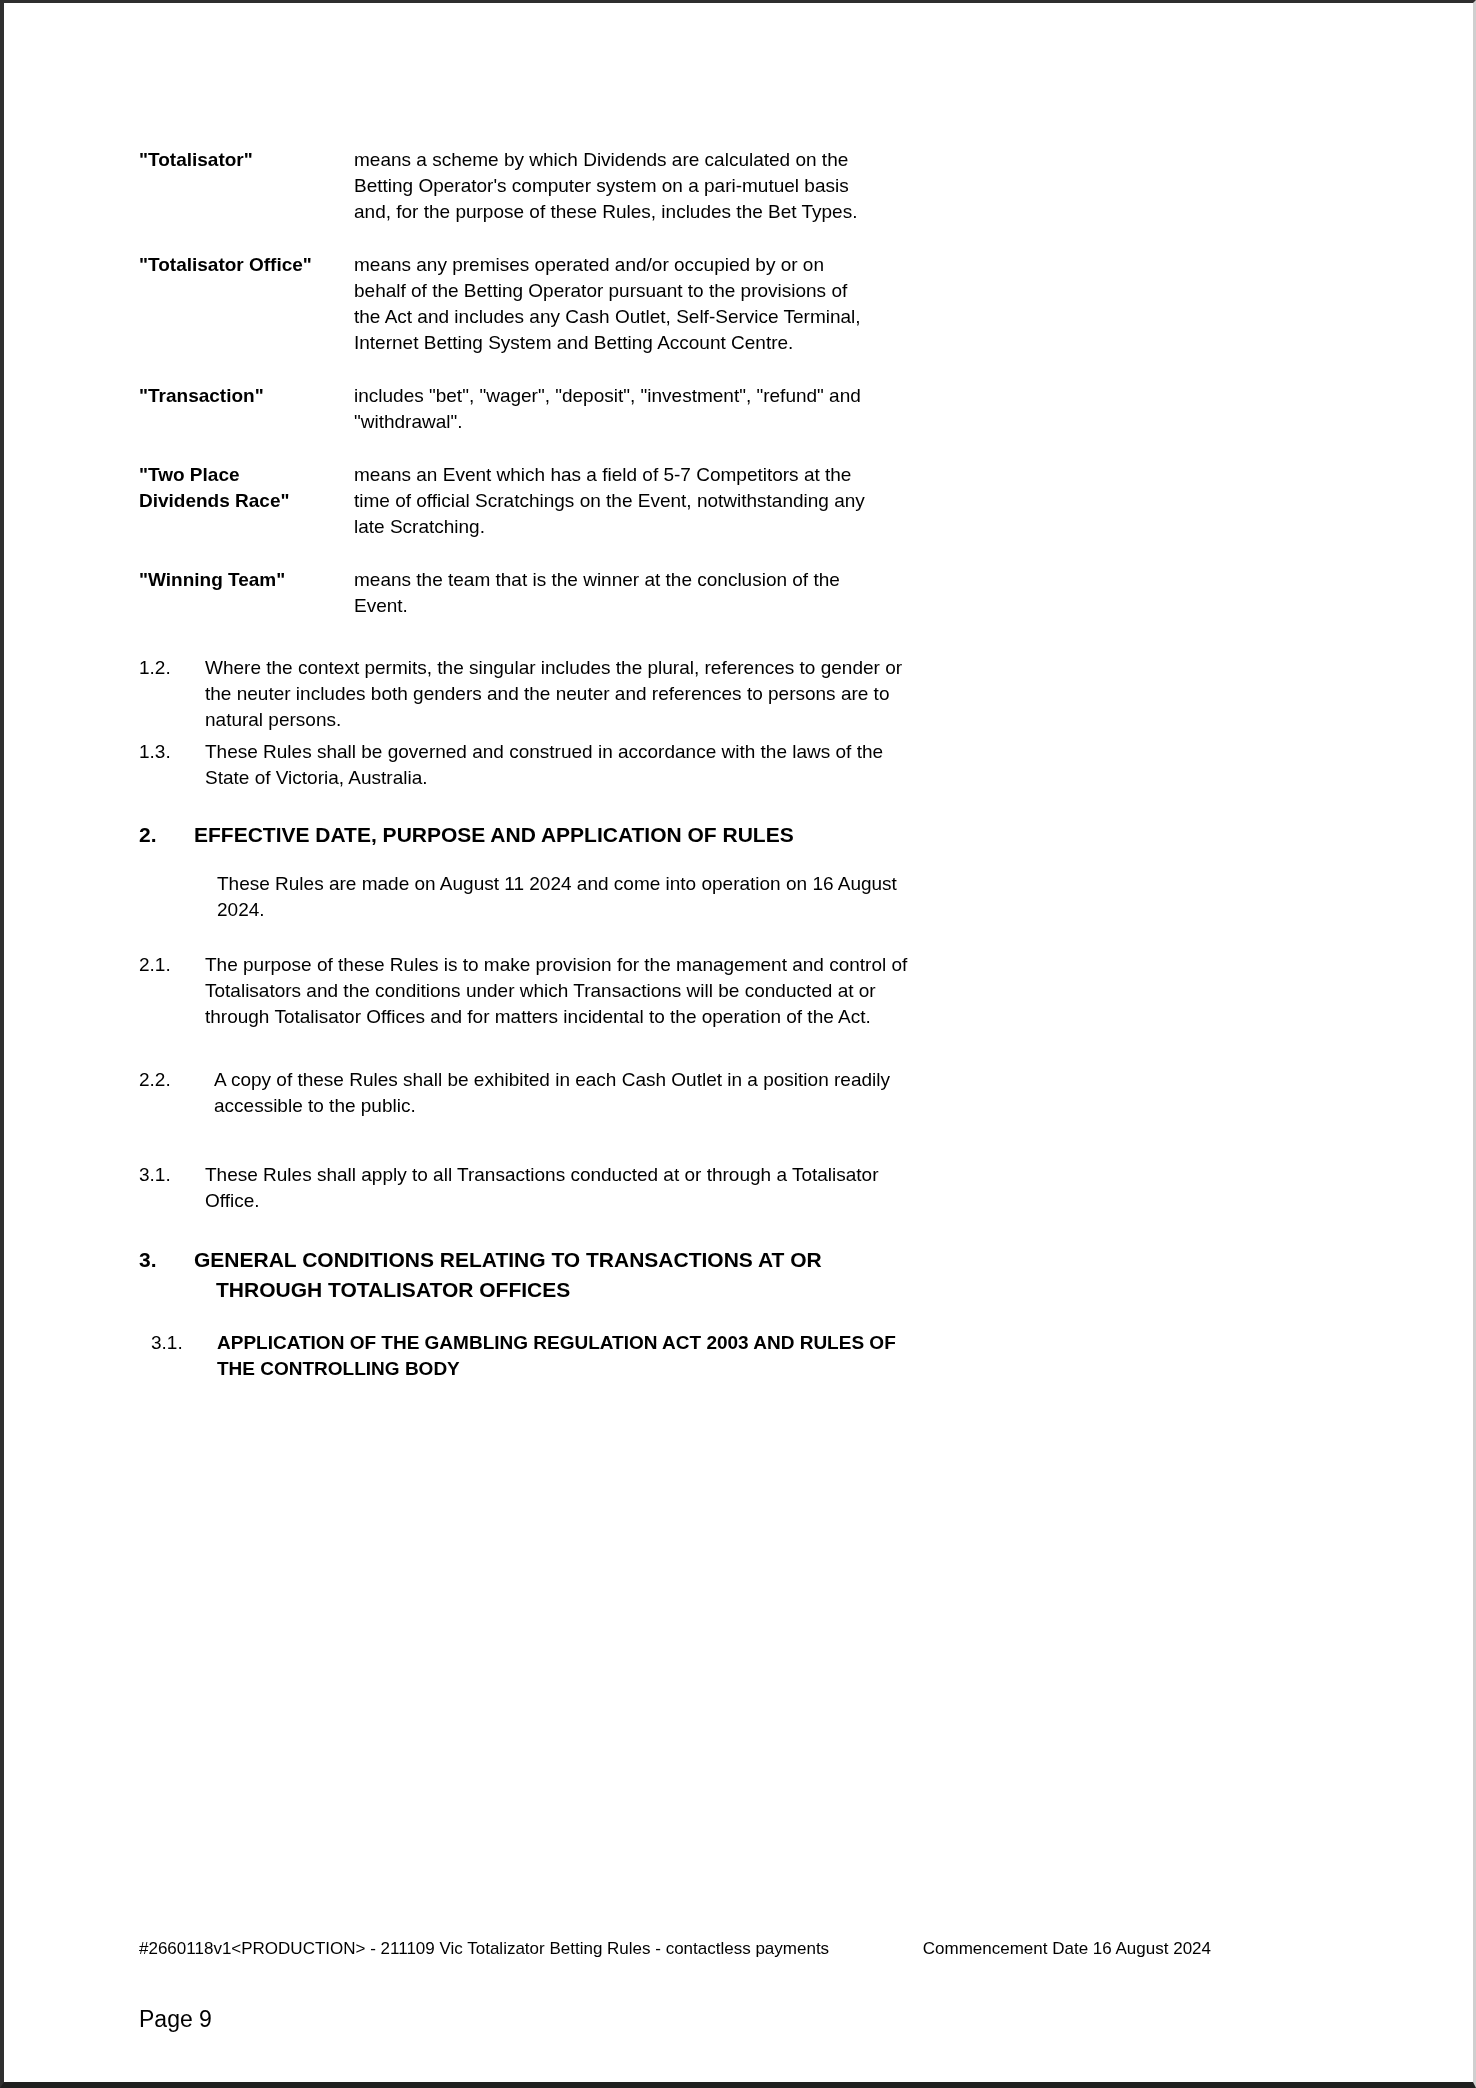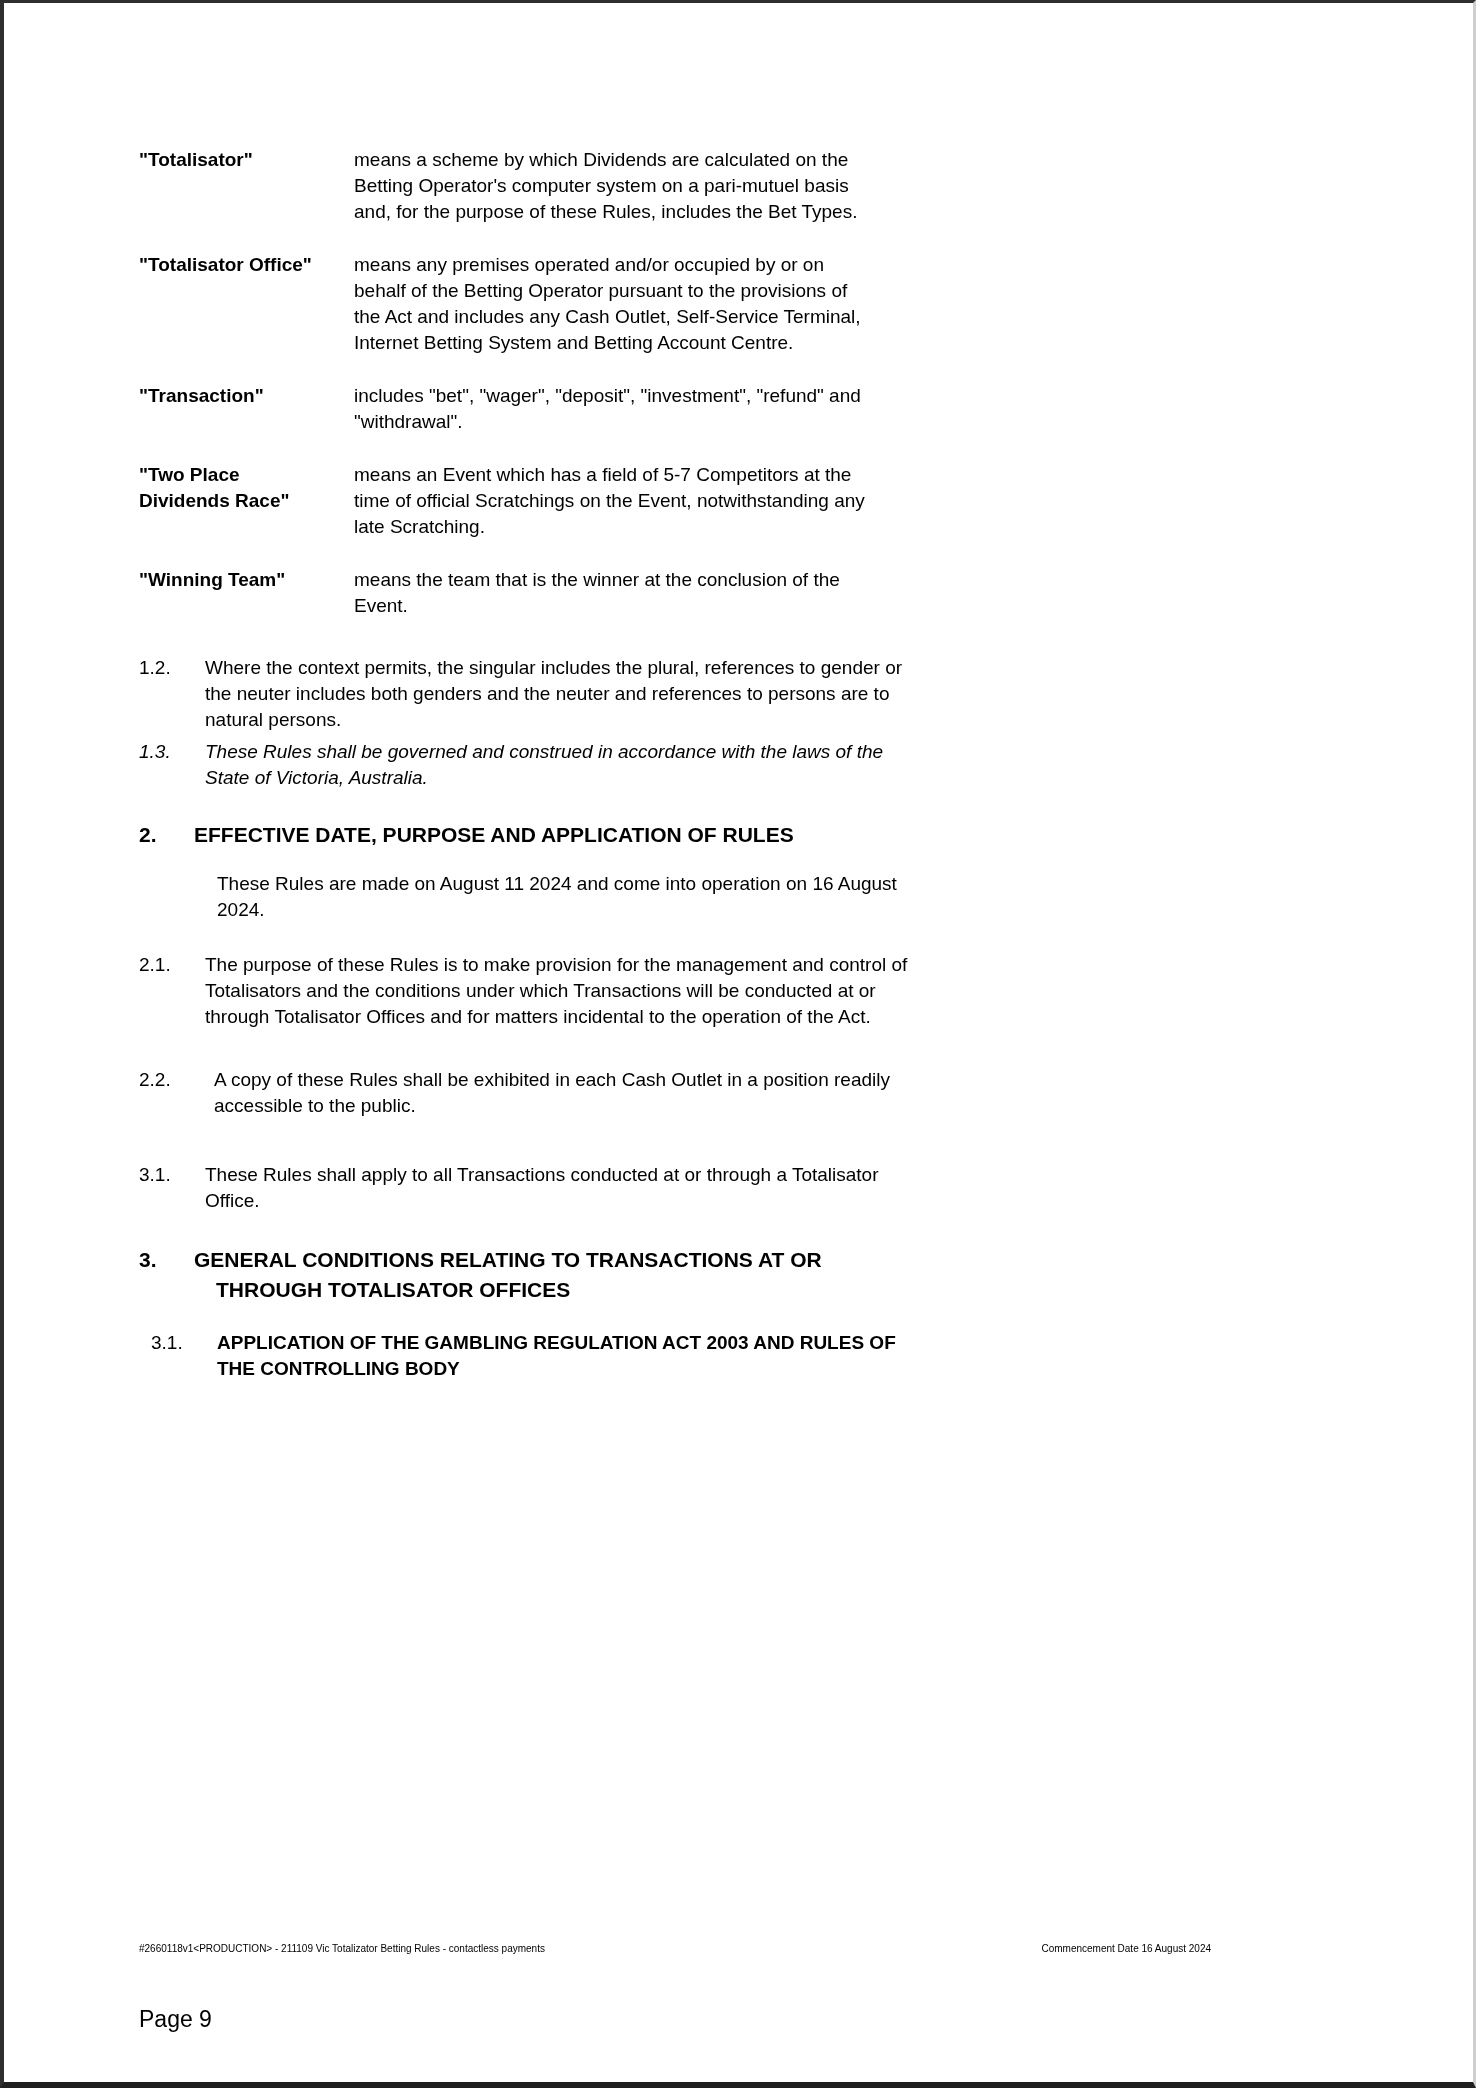--- a/index.html
+++ b/index.html
@@ -19,21 +19,21 @@
   .content { padding: 144px 0 0 135px; font-size: 19px; line-height: 26px; }
 
   .def-row { display: flex; margin-bottom: 27px; }
   .def-term { width: 215px; flex-shrink: 0; font-weight: 700; white-space: pre-line; }
   .def-text { width: 575px; white-space: pre-line; }
 
   .clause { display: flex; }
   .clause-num { width: 66px; flex-shrink: 0; }
   .clause-text { width: 780px; white-space: pre-line; }
   .clause-12 { margin-top: 36px; }
-  .clause-13 { margin-top: 6px; font-style: italic; }
+  .clause-13 { margin-top: 6px; }
   .clause-21 { margin-top: 29px; }
   .clause-22 { margin-top: 37px; gap: 9px; }
   .clause-23 { margin-top: 43px; }
 
   .section-heading { display: flex; font-weight: 700; font-size: 21px; line-height: 30px; }
   .section-num { width: 55px; flex-shrink: 0; }
   .section-title { white-space: pre-line; }
   .sec2-heading { margin-top: 29px; }
   .sec3-heading { margin-top: 31px; }
   .sec3-heading .section-title { padding-left: 22px; text-indent: -22px; }
@@ -41,21 +41,21 @@
   .intro { margin-top: 21px; padding-left: 78px; }
   .intro-text { width: 760px; white-space: pre-line; }
 
   .sub-heading { display: flex; margin-top: 25px; }
   .sub-num { width: 66px; flex-shrink: 0; font-size: 19px; margin-left: 12px; }
   .sub-title { width: 780px; font-weight: 700; white-space: pre-line; }
 
   .footer-row {
     position: absolute; left: 135px; top: 1938px; width: 1072px;
     display: flex; justify-content: space-between;
-    font-size: 10px; line-height: 16px;
+    font-size: 17px; line-height: 16px;
   }
   .page-num { position: absolute; left: 135px; top: 1958px; font-size: 23px; line-height: 22px; margin-top: 47px; }
 </style>
 </head>
 <body>
 
 <div class="page">
   <div class="content">
 
     <div class="def-row">

